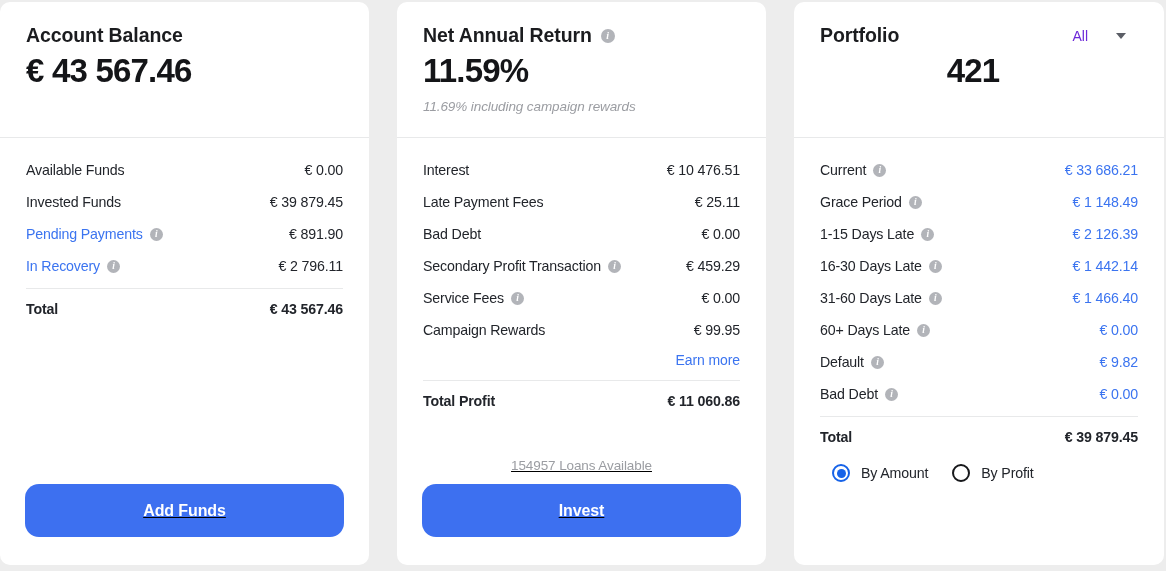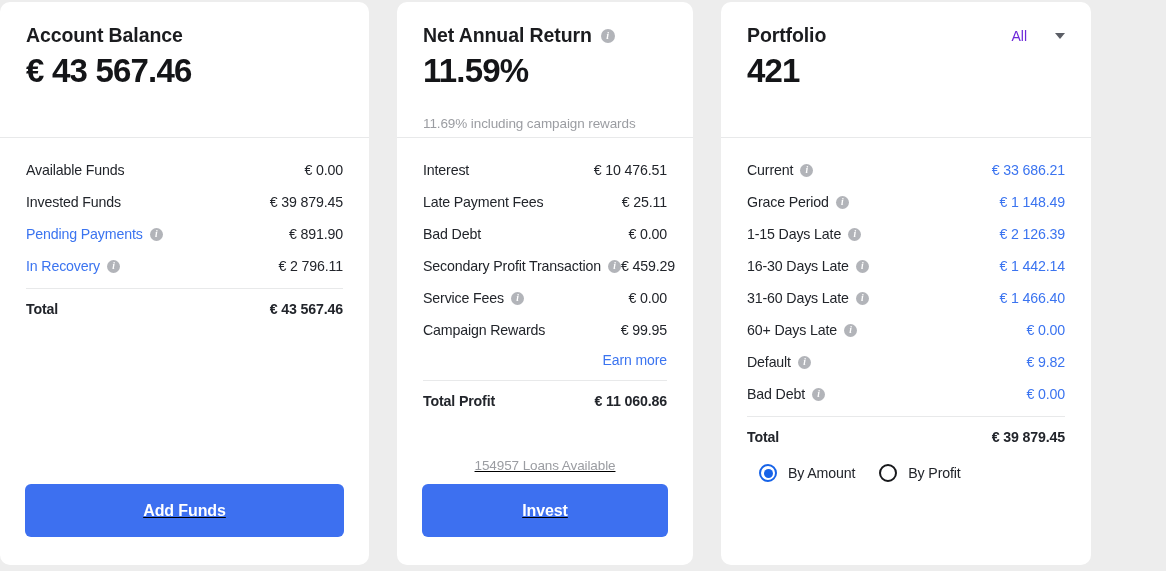--- a/index.html
+++ b/index.html
@@ -28,26 +28,26 @@
   .card {
     background: #ffffff;
     border-radius: 10px;
     display: flex;
     flex-direction: column;
     position: relative;
     overflow: hidden;
   }
 
   .card-1 { width: 369px; margin-left: 0px; }
-  .card-2 { width: 296px; }
-  .card-3 { width: 370px; margin-right: 0px; }
+  .card-2 { width: 369px; }
+  .card-3 { width: 370px; margin-right: 0px; text-align: center; }
 
   
   .card-head {
-    padding: 22px 26px 0 26px;
+    padding: 22px 38px 0 26px;
     height: 135px;
     position: relative;
   }
 
   .head-row {
     display: flex;
     align-items: center;
   }
 
   .head-title {
@@ -62,22 +62,23 @@
     font-weight: bold;
     color: #141518;
     letter-spacing: -0.8px;
     margin-top: 6px;
     line-height: 1.12;
   }
 
   .head-sub {
     font-size: 13.5px;
     color: #9b9da2;
-    margin-top: 26px;
+    margin-top: 9px;
     letter-spacing: -0.1px;
+    font-style: italic;
   }
 
   .head-right {
     margin-left: auto;
     display: flex;
     align-items: center;
     gap: 28px;
     font-size: 14px;
     color: #6d28d9;
     cursor: pointer;
@@ -217,21 +218,21 @@
     color: #9b9da2;
     margin-bottom: 11px;
     letter-spacing: -0.1px;
   }
 
   .btn {
     display: block;
     width: 100%;
     height: 53px;
     border: none;
-    border-radius: 6px;
+    border-radius: 14px;
     background: #3d70f0;
     color: #ffffff;
     font-size: 16px;
     font-weight: bold;
     font-family: "Liberation Sans", sans-serif;
     cursor: pointer;
     letter-spacing: -0.1px;
   }
 
   .spacer { flex: 1; }

